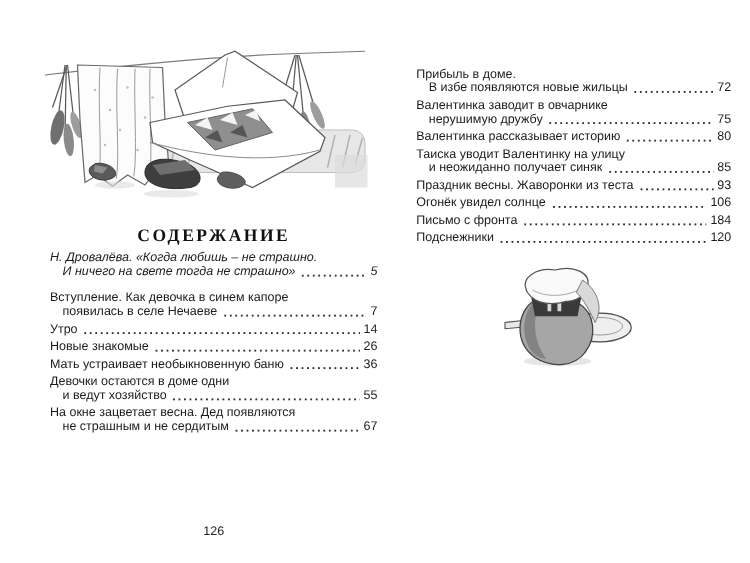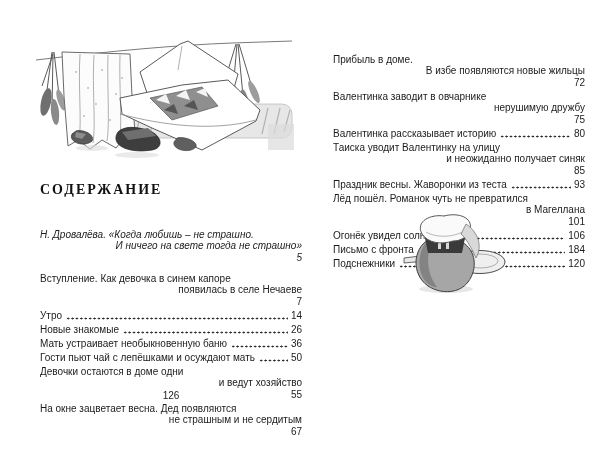--- a/index.html
+++ b/index.html
@@ -3,29 +3,29 @@
 <meta charset="utf-8">
 <style>
   html,body{margin:0;padding:0;background:#ffffff;}
   #canvas{position:relative;width:600px;height:450px;background:#ffffff;overflow:hidden;
           font-family:"Liberation Sans",sans-serif;color:#1c1c1c;}
   .abs{position:absolute;}
   
   .toc{font-size:10px;line-height:11px;color:#1b1b1b;}
   .entry{margin-bottom:3px;}
   .entry.gap-after{margin-bottom:10px;}
-  .entry.italic{font-style:italic;margin-top:28px;}
+  .entry.italic{font-style:italic;}
   .line{display:flex;align-items:flex-end;white-space:nowrap;}
-  .line.cont{padding-left:10px;flex-direction:column;}
+  .line.cont{padding-left:10px;}
   .leader{flex:1;height:3px;margin:0 3px 1px 4px;
           background-image:radial-gradient(circle,#2e2e2e 0.9px,transparent 1.1px);
           background-size:4.4px 3px;background-repeat:repeat-x;background-position:left bottom;}
   .pg{flex:none;}
   .heading{font-family:"Liberation Serif",serif;font-weight:bold;font-size:14px;
-           letter-spacing:2px;color:#111;}
+           letter-spacing:2px;text-align:center;color:#111;}
   .folio{font-size:10px;text-align:center;color:#222;}
   svg{display:block;}
 </style>
 </head>
 <body>
 
 <div id="canvas">
 
   <div class="abs" style="left:32px;top:28px;width:266px;height:142px;">
     <svg width="266" height="142" viewBox="0 0 266 142">
@@ -146,48 +146,41 @@
       </div>
       <div class="entry">
         <div class="line">
           <span class="t">Мать устраивает необыкновенную баню</span>
           <span class="leader"></span>
           <span class="pg">36</span>
         </div>
       </div>
       <div class="entry">
         <div class="line">
-          <span class="t">Гости пьют чай с лепёшками и осуждают мать</span>
-          <span class="leader"></span>
-          <span class="pg">50</span>
-        </div>
-      </div>
-      <div class="entry">
-        <div class="line">
           <span class="t">Девочки остаются в доме одни</span>
         </div>
         <div class="line cont">
           <span class="t">и ведут хозяйство</span>
           <span class="leader"></span>
           <span class="pg">55</span>
         </div>
       </div>
       <div class="entry">
         <div class="line">
           <span class="t">На окне зацветает весна. Дед появляются</span>
         </div>
         <div class="line cont">
           <span class="t">не страшным и не сердитым</span>
           <span class="leader"></span>
           <span class="pg">67</span>
         </div>
       </div>
     </div>
 
-  <div class="abs folio" style="left:40px;top:390px;width:262px;">126</div>
+  <div class="abs folio" style="left:40px;top:420px;width:262px;">126</div>
 
   <div id="toc-right" class="abs toc" style="left:333px;top:26px;width:252px;margin-top:28px;">
       <div class="entry">
         <div class="line">
           <span class="t">Прибыль в доме.</span>
         </div>
         <div class="line cont">
           <span class="t">В избе появляются новые жильцы</span>
           <span class="leader"></span>
           <span class="pg">72</span>
@@ -218,30 +211,20 @@
           <span class="t">и неожиданно получает синяк</span>
           <span class="leader"></span>
           <span class="pg">85</span>
         </div>
       </div>
       <div class="entry">
         <div class="line">
           <span class="t">Праздник весны. Жаворонки из теста</span>
           <span class="leader"></span>
           <span class="pg">93</span>
-        </div>
-      </div>
-      <div class="entry">
-        <div class="line">
-          <span class="t">Лёд пошёл. Романок чуть не превратился</span>
-        </div>
-        <div class="line cont">
-          <span class="t">в Магеллана</span>
-          <span class="leader"></span>
-          <span class="pg">101</span>
         </div>
       </div>
       <div class="entry">
         <div class="line">
           <span class="t">Огонёк увидел солнце</span>
           <span class="leader"></span>
           <span class="pg">106</span>
         </div>
       </div>
       <div class="entry">

